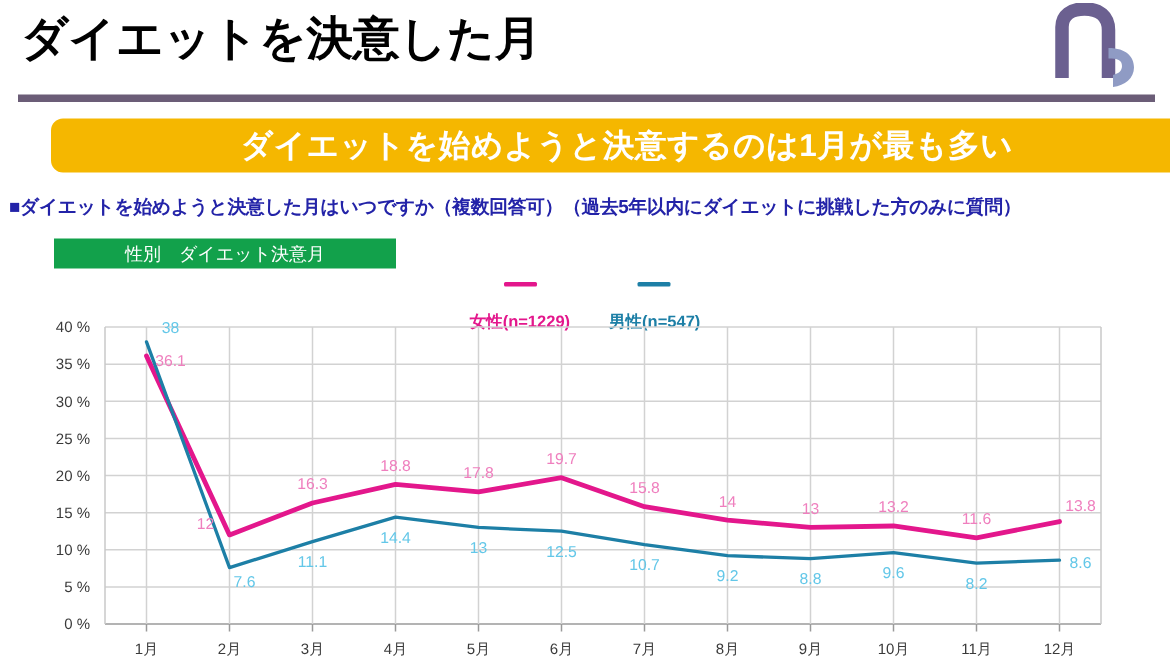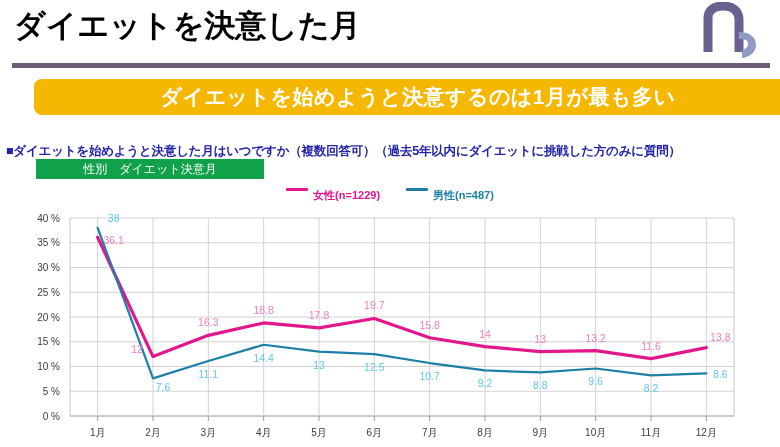--- a/index.html
+++ b/index.html
@@ -65,21 +65,21 @@
     font-size: 21px;
     font-weight: bold;
     letter-spacing: 0.5px;
     white-space: nowrap;
   }
 
   
   .question {
     position: absolute;
     left: 6px;
-    top: 143px;
+    top: 130px;
     font-size: 12.5px;
     font-weight: bold;
     color: #2323a8;
     white-space: nowrap;
     letter-spacing: -0.2px;
   }
 
   
   .green-tag {
     position: absolute;
@@ -104,21 +104,23 @@
     left: 0;
     top: 188px;
     width: 780px;
     display: flex;
     justify-content: center;
     gap: 26px;
     align-items: center;
   }
   .legend-item {
     display: flex;
-    gap: 5px;
+    align-items: center;
+    gap: 16px;
+    flex-direction: column;
   }
   .legend-swatch {
     width: 22px;
     height: 3px;
     border-radius: 1px;
   }
   .legend-label {
     font-size: 11px;
     font-weight: bold;
     white-space: nowrap;
@@ -172,21 +174,21 @@
   <span class="green-tag-text">性別　ダイエット決意月</span>
 </div>
 
 <div class="legend">
   <div class="legend-item">
     <span class="legend-swatch" id="sw-f" style="background: rgb(227, 23, 140);"></span>
     <span class="legend-label" id="lb-f" style="color: rgb(227, 23, 140);">女性(n=1229)</span>
   </div>
   <div class="legend-item">
     <span class="legend-swatch" id="sw-m" style="background: rgb(29, 127, 166);"></span>
-    <span class="legend-label" id="lb-m" style="color: rgb(29, 127, 166);">男性(n=487)</span>
+    <span class="legend-label" id="lb-m" style="color: rgb(29, 127, 166);">男性(n=547)</span>
   </div>
 </div>
 
 <div class="chart-wrap">
   <svg class="chart-svg" id="chart-svg" width="780" height="243" viewBox="0 0 780 243">
       <line x1="70" y1="212" x2="734" y2="212" stroke="#9a9a9a" stroke-width="1"></line>
       <text x="60" y="215.5" class="axis-text tick-y">0 %</text>
       <line x1="70" y1="187.25" x2="734" y2="187.25" stroke="#d2d2d2" stroke-width="1"></line>
       <text x="60" y="190.75" class="axis-text tick-y">5 %</text>
       <line x1="70" y1="162.5" x2="734" y2="162.5" stroke="#d2d2d2" stroke-width="1"></line>

